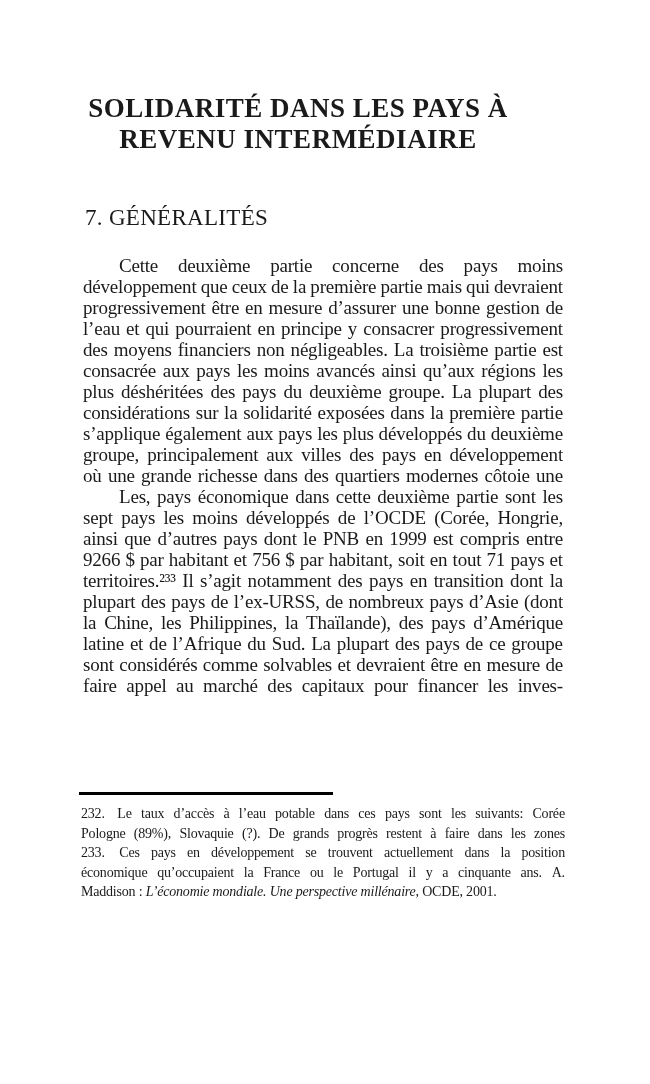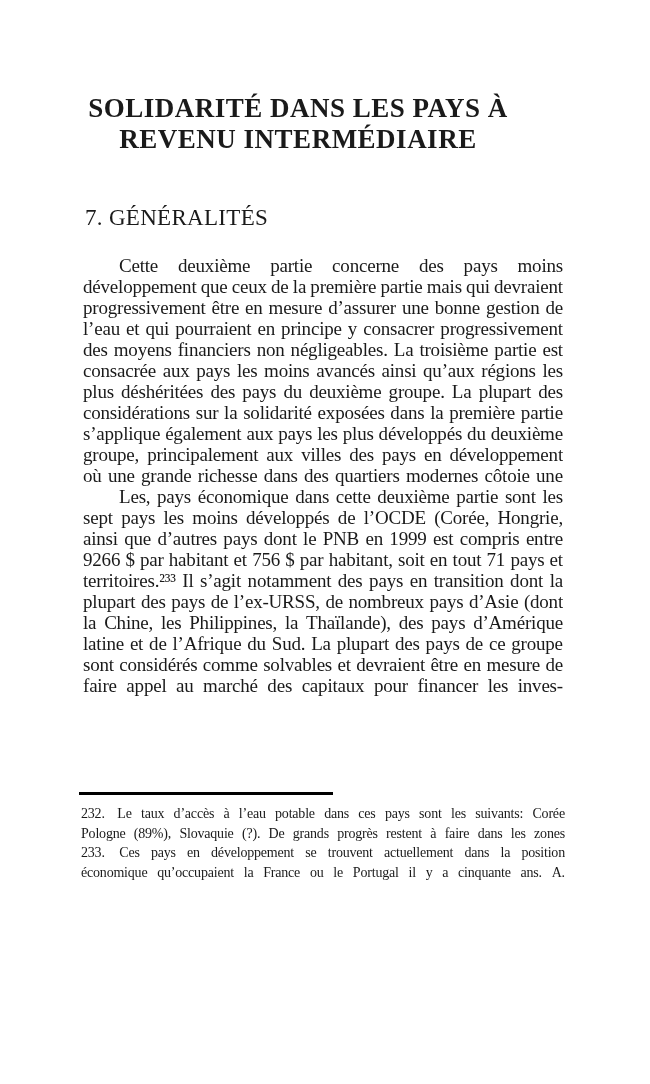--- a/index.html
+++ b/index.html
@@ -374,16 +374,17 @@
           <span>ou</span>
           <span>le</span>
           <span>Portugal</span>
           <span>il</span>
           <span>y</span>
           <span>a</span>
           <span>cinquante</span>
           <span>ans.</span>
           <span>A.</span>
         </div>
+        <div class="line plain"><span>Maddison : </span><i>L’économie mondiale. Une perspective millénaire</i><span>, OCDE, 2001.</span></div>
       </div>
   </div>
 
 </div>
 
 </body></html>

